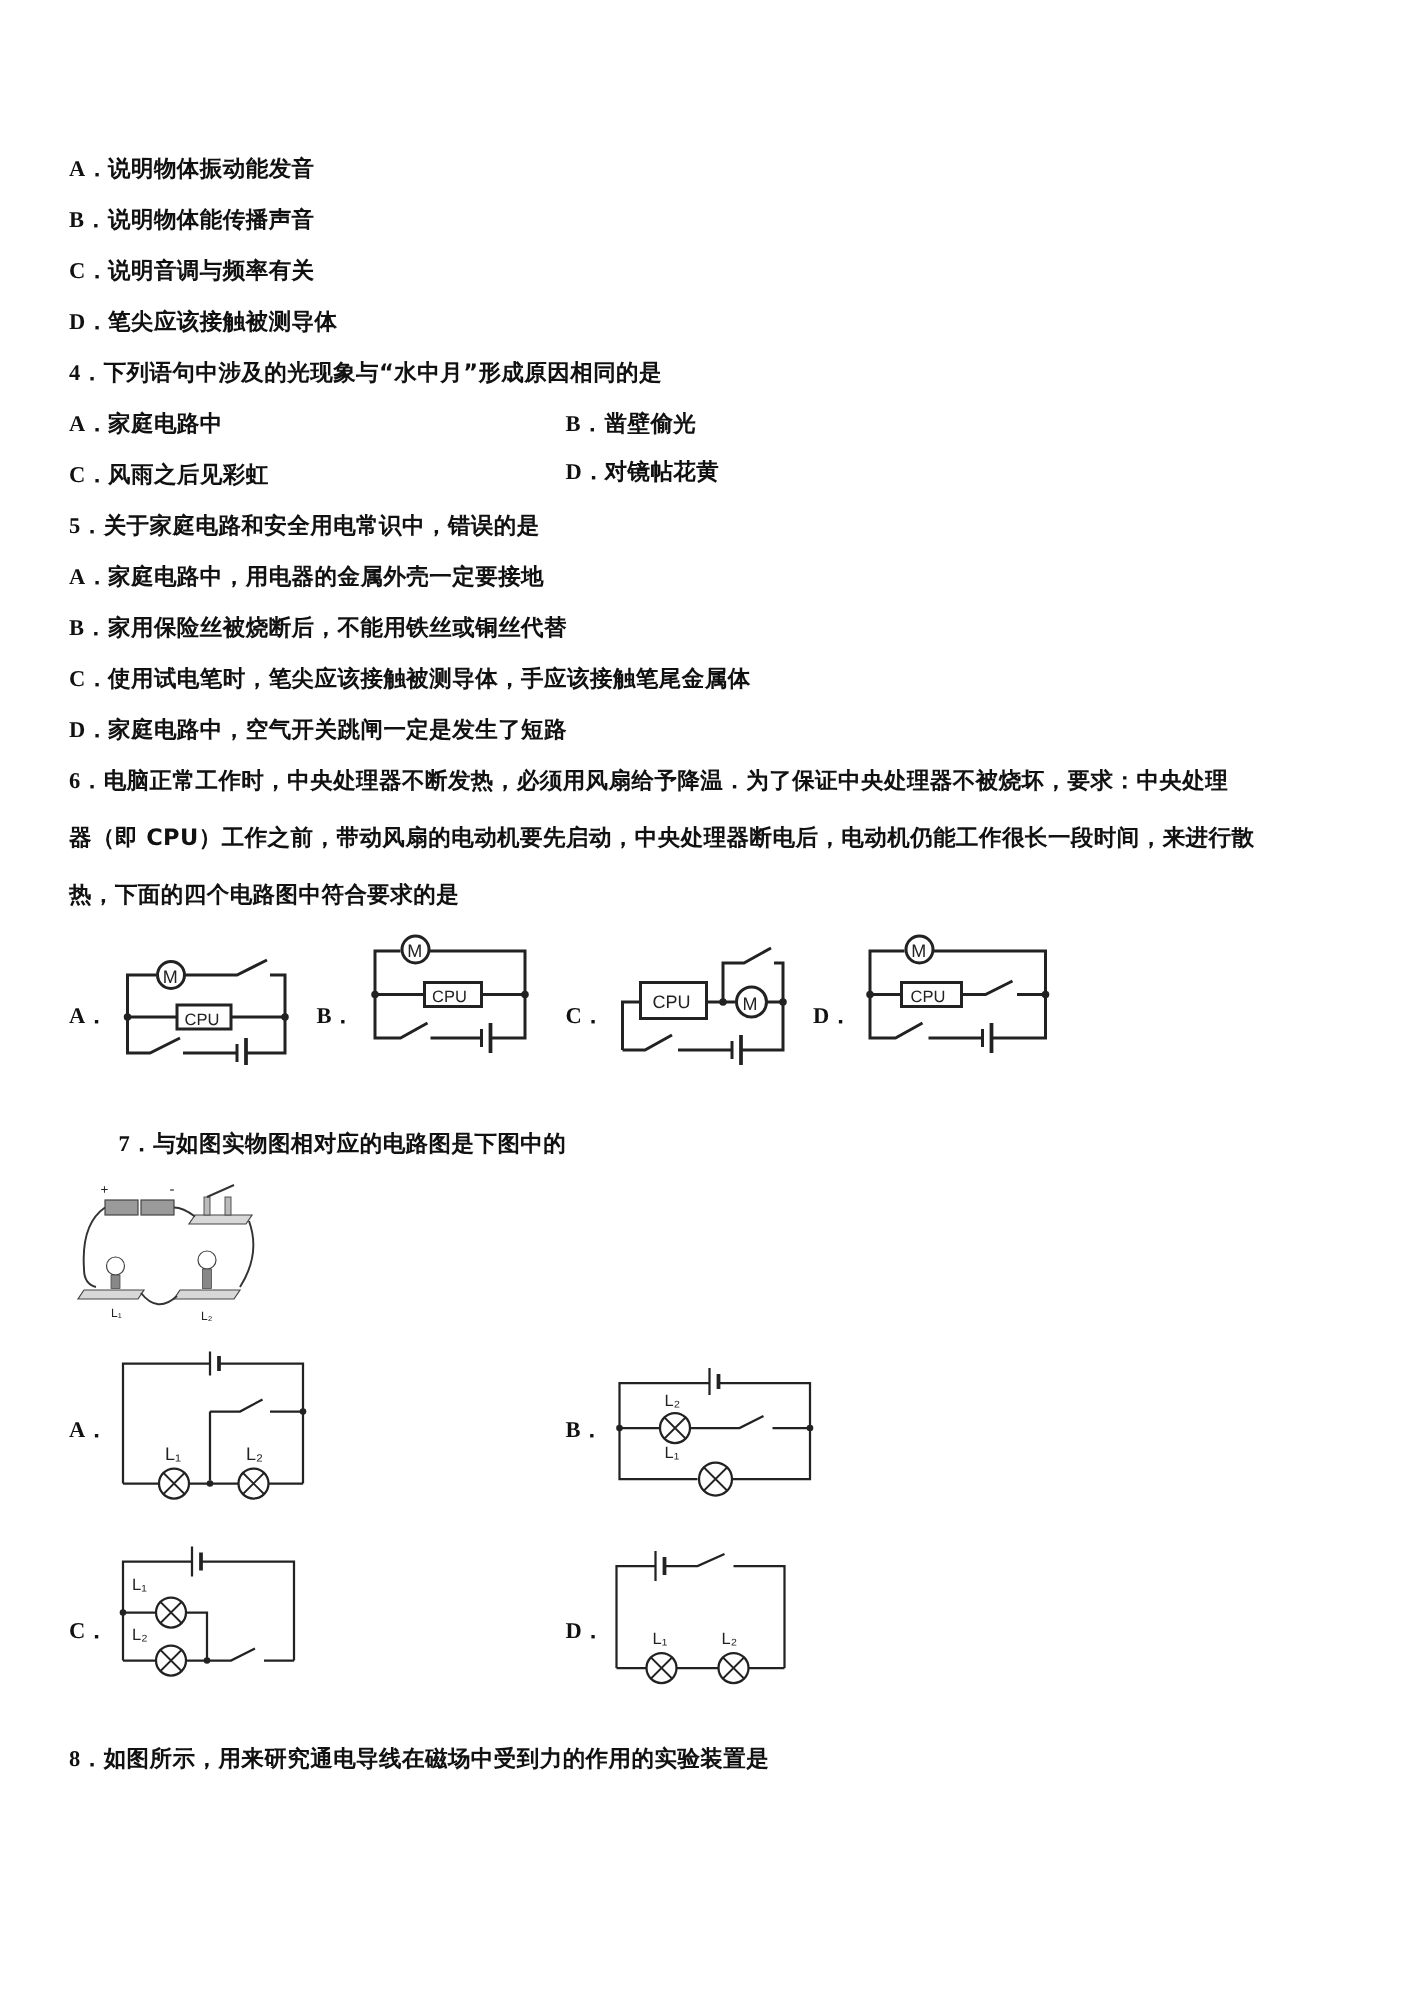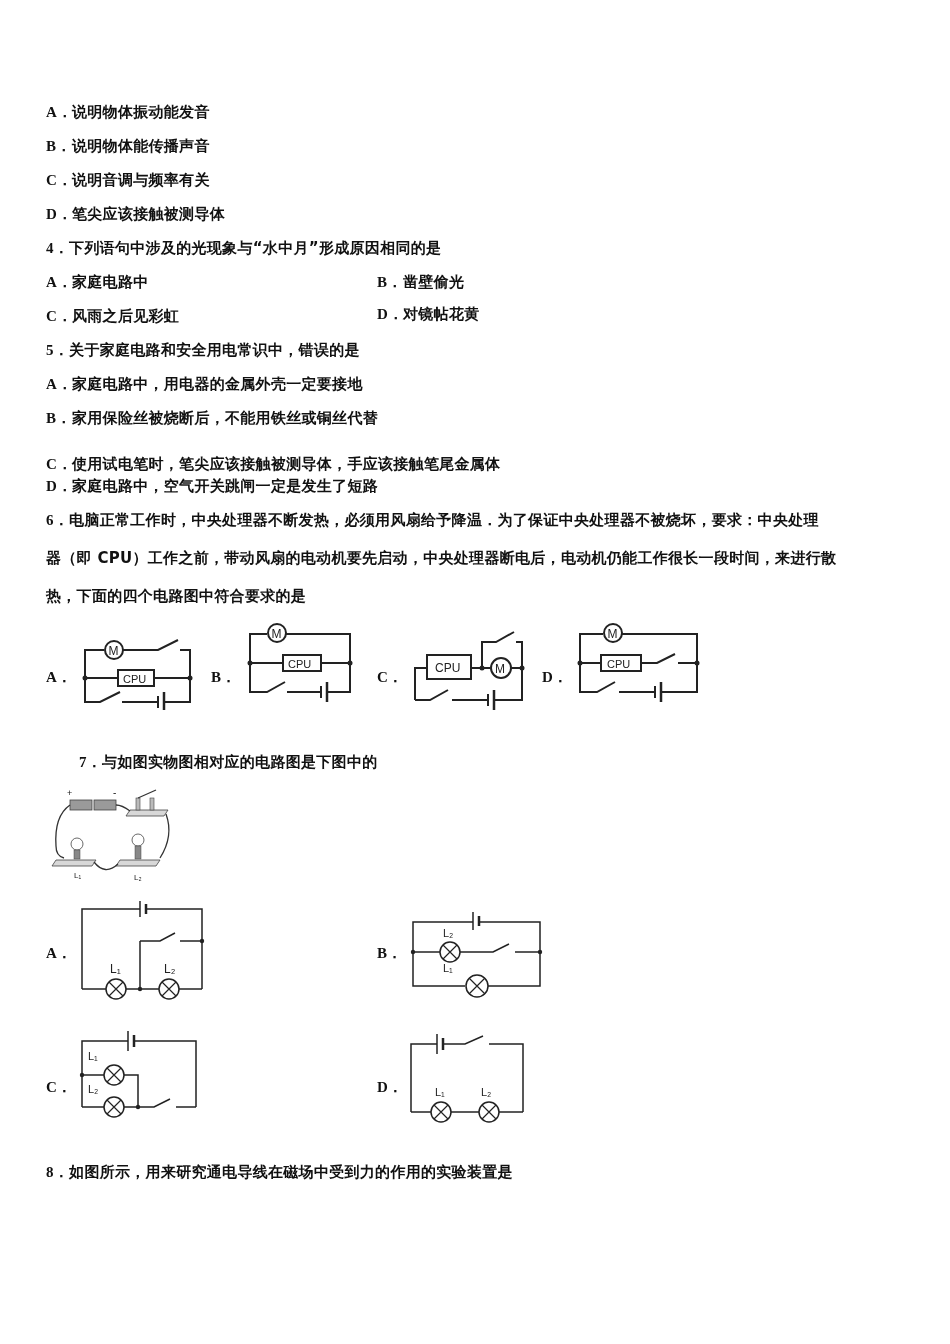--- a/index.html
+++ b/index.html
@@ -26,21 +26,21 @@
 
 <div class="line" style="top:238px;"><span class="qnum">4．</span><span>下列语句中涉及的光现象与“水中月”形成原因相同的是</span></div>
 <div class="line" style="top:272px;"><span class="opt-label">A．</span><span>家庭电路中</span></div>
 <div class="line col2" style="top:272px;"><span class="opt-label">B．</span><span>凿壁偷光</span></div>
 <div class="line" style="top:306px;text-align:center;"><span class="opt-label">C．</span><span>风雨之后见彩虹</span></div>
 <div class="line col2" style="top:304px;"><span class="opt-label">D．</span><span>对镜帖花黄</span></div>
 
 <div class="line" style="top:340px;"><span class="qnum">5．</span><span>关于家庭电路和安全用电常识中，错误的是</span></div>
 <div class="line" style="top:374px;"><span class="opt-label">A．</span><span>家庭电路中，用电器的金属外壳一定要接地</span></div>
 <div class="line" style="top:408px;"><span class="opt-label">B．</span><span>家用保险丝被烧断后，不能用铁丝或铜丝代替</span></div>
-<div class="line" style="top:442px;margin-top:12px;"><span class="opt-label">C．</span><span>使用试电笔时，笔尖应该接触被测导体，手应该接触笔尾金属体</span></div>
+<div class="line" style="top:442px;"><span class="opt-label">C．</span><span>使用试电笔时，笔尖应该接触被测导体，手应该接触笔尾金属体</span></div>
 <div class="line" style="top:476px;"><span class="opt-label">D．</span><span>家庭电路中，空气开关跳闸一定是发生了短路</span></div>
 
 <div class="line" style="top:510px;"><span class="qnum">6．</span><span>电脑正常工作时，中央处理器不断发热，必须用风扇给予降温．为了保证中央处理器不被烧坏，要求：中央处理</span></div>
 <div class="line" style="top:548px;">器（即 CPU）工作之前，带动风扇的电动机要先启动，中央处理器断电后，电动机仍能工作很长一段时间，来进行散</div>
 <div class="line" style="top:586px;">热，下面的四个电路图中符合要求的是</div>
 
 <div class="diag-label" style="left:46px;top:668px;">A．</div>
 <div class="diagram" style="left:80px;top:630px;">
   <svg width="120" height="80" viewBox="0 0 120 80">
 

